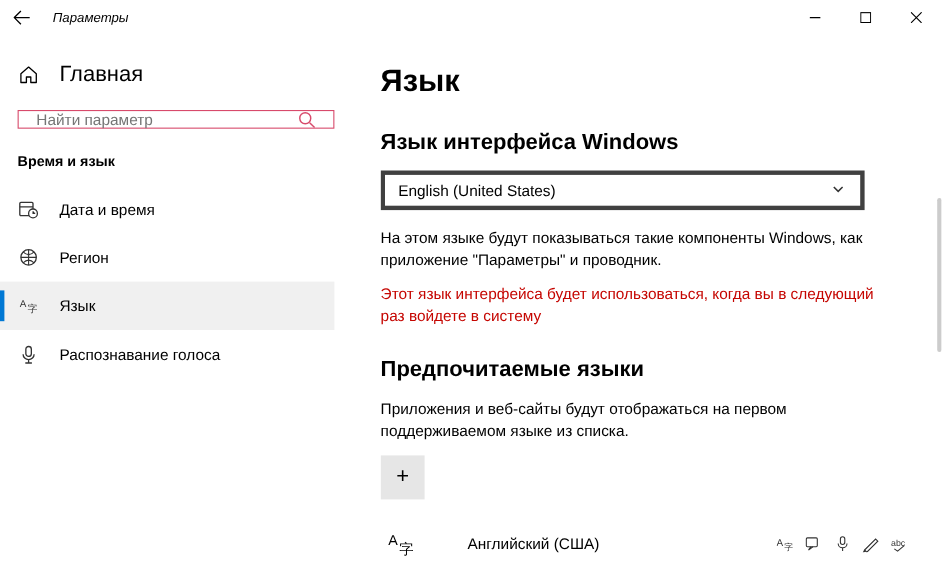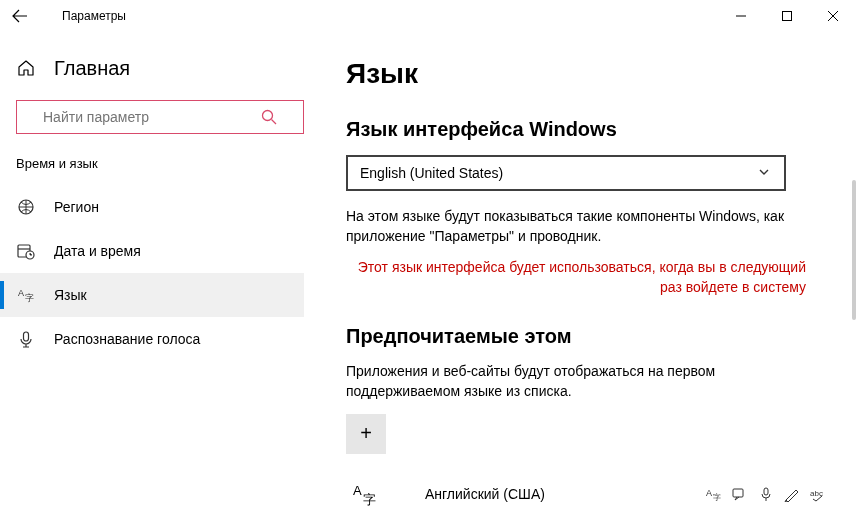--- a/index.html
+++ b/index.html
@@ -1,49 +1,49 @@
 <!DOCTYPE html>
 <html><head>
 <meta charset="utf-8">
 <style>
   * { box-sizing: border-box; margin: 0; padding: 0; font-family: "Segoe UI", Arial, sans-serif; }
   body { width: 856px; height: 514px; background: #fff; color: #000; overflow: hidden; position: relative; }
 
   
   .titlebar { height: 32px; display: flex; align-items: center; padding-left: 6px; }
   .titlebar .back { width: 28px; height: 28px; display: flex; align-items: center; justify-content: center; cursor: pointer; }
-  .titlebar .title { font-size: 12px; margin-left: 28px; color: #000; }
+  .titlebar .title { font-size: 12px; margin-left: 14px; color: #000; font-style: italic; }
   .window-controls { position: absolute; top: 0; right: 0; height: 32px; display: flex; }
   .window-controls .ctl { width: 46px; height: 32px; display: flex; align-items: center; justify-content: center; cursor: pointer; }
 
   
   .sidebar { position: absolute; left: 0; top: 40px; width: 320px; padding-left: 16px; padding-right: 16px; }
   .home-row { display: flex; align-items: center; height: 40px; margin-top: 8px; cursor: pointer; }
   .home-row .icn { width: 20px; height: 20px; display: flex; align-items: center; justify-content: center; margin-right: 18px; }
   .home-row .lbl { font-size: 20px; }
-  .search-box { margin-top: 12px; height: 34px; border: 1px solid #d84a6b; display: flex; align-items: center; padding: 0 26px; gap: 31px; }
+  .search-box { margin-top: 12px; height: 17px; border: 1px solid #d84a6b; display: flex; align-items: center; padding: 0 16px; gap: 31px; }
   .search-box input { flex: 1; border: none; outline: none; font-size: 14px; color: #333; background: transparent; }
   .search-box .sicon { width: 16px; height: 16px; color: #d84a6b; }
-  .section-title { font-size: 13px; font-weight: 400; margin-top: 22px; margin-bottom: 14px; }
+  .section-title { font-size: 13px; font-weight: 700; margin-top: 22px; margin-bottom: 14px; }
   .nav-list { list-style: none; margin-left: -16px; }
   .nav-item { display: flex; align-items: center; height: 44px; padding-left: 16px; cursor: pointer; position: relative; }
   .nav-item .icn { width: 20px; height: 20px; display: flex; align-items: center; justify-content: center; margin-right: 18px; color: #333; }
   .nav-item .lbl { font-size: 14px; }
   .nav-item.active::before { content: ""; position: absolute; left: 0; top: 8px; bottom: 8px; width: 4px; background: #0078d4; }
   .nav-item.active { background: #f0f0f0; }
 
   
   .main { position: absolute; left: 346px; top: 40px; right: 14px; bottom: 0; overflow-y: auto; padding-right: 10px; }
   .main h1 { font-size: 28px; font-weight: 600; margin-top: 18px; margin-bottom: 28px; }
   .main h2 { font-size: 20px; font-weight: 700; margin-bottom: 14px; }
-  .dropdown { width: 440px; height: 36px; border: 2px solid #404040; display: flex; align-items: center; padding: 0 12px; cursor: pointer; margin-bottom: 16px; }
+  .dropdown { width: 440px; height: 36px; border: 4px solid #404040; display: flex; align-items: center; padding: 0 12px; cursor: pointer; margin-bottom: 16px; }
   .dropdown .val { flex: 1; font-size: 14px; }
   .dropdown .chev { width: 14px; height: 14px; }
   .desc { font-size: 14px; max-width: 460px; line-height: 1.4; margin-bottom: 12px; }
-  .warn { font-size: 14px; max-width: 460px; line-height: 1.4; color: #c50500; margin-bottom: 28px; text-align: right; }
+  .warn { font-size: 14px; max-width: 460px; line-height: 1.4; color: #c50500; margin-bottom: 28px; }
 
   .add-lang { display: flex; align-items: center; margin-top: 10px; margin-bottom: 20px; cursor: pointer; }
   .add-lang .plusbox { width: 40px; height: 40px; background: #e6e6e6; display: flex; align-items: center; justify-content: center; margin-right: 14px; font-size: 20px; font-weight: 300; }
   .add-lang .albl { font-size: 14px; }
 
   .lang-item { display: flex; align-items: center; margin-top: 6px; }
   .lang-item .lang-icon { width: 40px; height: 40px; display: flex; align-items: center; justify-content: center; margin-right: 14px; }
   .lang-item .ltxt { font-size: 14px; flex: 1; margin-left: 25px; }
   .lang-features { display: flex; gap: 10px; align-items: center; margin-right: 6px; }
   .lang-features .ficn { width: 16px; height: 16px; color: #333; }
@@ -101,36 +101,36 @@
         </svg>
     </span>
   </div>
 
   <div class="section-title">Время и язык</div>
 
   <ul class="nav-list">
     <li class="nav-item">
       <span class="icn">
         <svg width="18" height="18" viewBox="0 0 18 18">
-            <circle cx="9" cy="9" r="7" stroke="#333" stroke-width="1.2" fill="none"></circle>
-            <path d="M2 9 H16 M9 2 V16 M4 4 Q9 9 14 4 M4 14 Q9 9 14 14" stroke="#333" stroke-width="1" fill="none"></path>
-          </svg>
-      </span>
-      <span class="lbl">Регион</span>
-    </li>
-    <li class="nav-item">
-      <span class="icn">
-        <svg width="18" height="18" viewBox="0 0 18 18">
             <rect x="1" y="3" width="12" height="12" rx="1" stroke="#333" stroke-width="1.2" fill="none"></rect>
             <path d="M1 7 H13" stroke="#333" stroke-width="1.2"></path>
             <circle cx="13" cy="13" r="4" fill="#fff" stroke="#333" stroke-width="1.2"></circle>
             <path d="M13 11 V13 H15" stroke="#333" stroke-width="1"></path>
           </svg>
       </span>
       <span class="lbl">Дата и время</span>
+    </li>
+    <li class="nav-item">
+      <span class="icn">
+        <svg width="18" height="18" viewBox="0 0 18 18">
+            <circle cx="9" cy="9" r="7" stroke="#333" stroke-width="1.2" fill="none"></circle>
+            <path d="M2 9 H16 M9 2 V16 M4 4 Q9 9 14 4 M4 14 Q9 9 14 14" stroke="#333" stroke-width="1" fill="none"></path>
+          </svg>
+      </span>
+      <span class="lbl">Регион</span>
     </li>
     <li class="nav-item active">
       <span class="icn">
         <svg width="18" height="18" viewBox="0 0 18 18">
             <text x="1" y="10" font-size="9" fill="#333">A</text>
             <text x="8" y="15" font-size="9" fill="#333">字</text>
           </svg>
       </span>
       <span class="lbl">Язык</span>
     </li>
@@ -156,21 +156,21 @@
     <span class="chev">
       <svg width="12" height="12" viewBox="0 0 12 12">
           <path d="M2 4 L6 8 L10 4" stroke="#333" stroke-width="1.4" fill="none"></path>
         </svg>
     </span>
   </div>
 
   <div class="desc">На этом языке будут показываться такие компоненты Windows, как приложение "Параметры" и проводник.</div>
   <div class="warn">Этот язык интерфейса будет использоваться, когда вы в следующий раз войдете в систему</div>
 
-  <h2>Предпочитаемые этом</h2>
+  <h2>Предпочитаемые языки</h2>
   <div class="desc">Приложения и веб-сайты будут отображаться на первом поддерживаемом языке из списка.</div>
 
   <div class="add-lang">
     <div class="plusbox">+</div>
   </div>
 
   <div class="lang-item">
     <span class="lang-icon">
       <svg width="30" height="30" viewBox="0 0 30 30">
           <text x="2" y="16" font-size="13" fill="#000">A</text>

